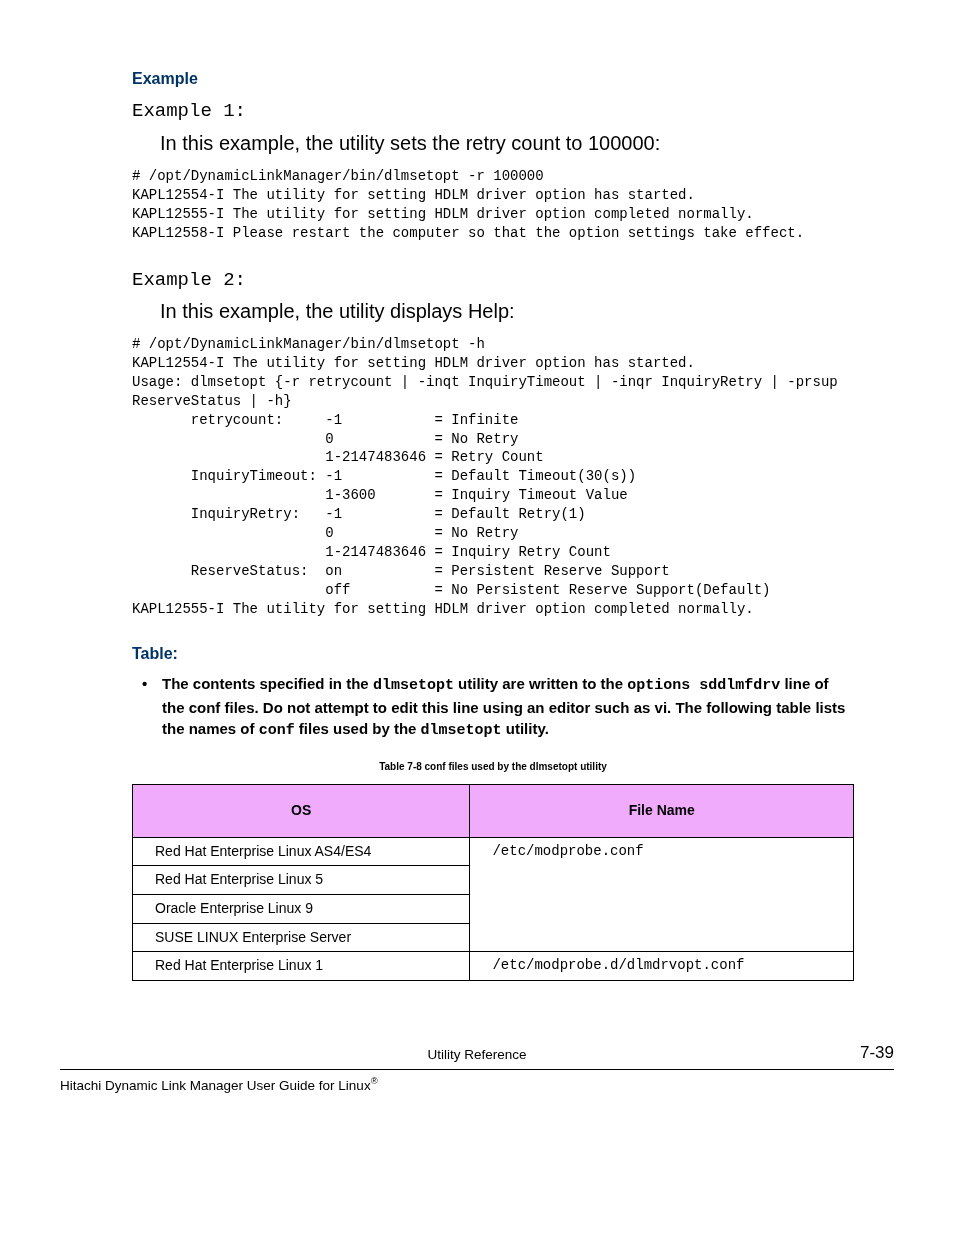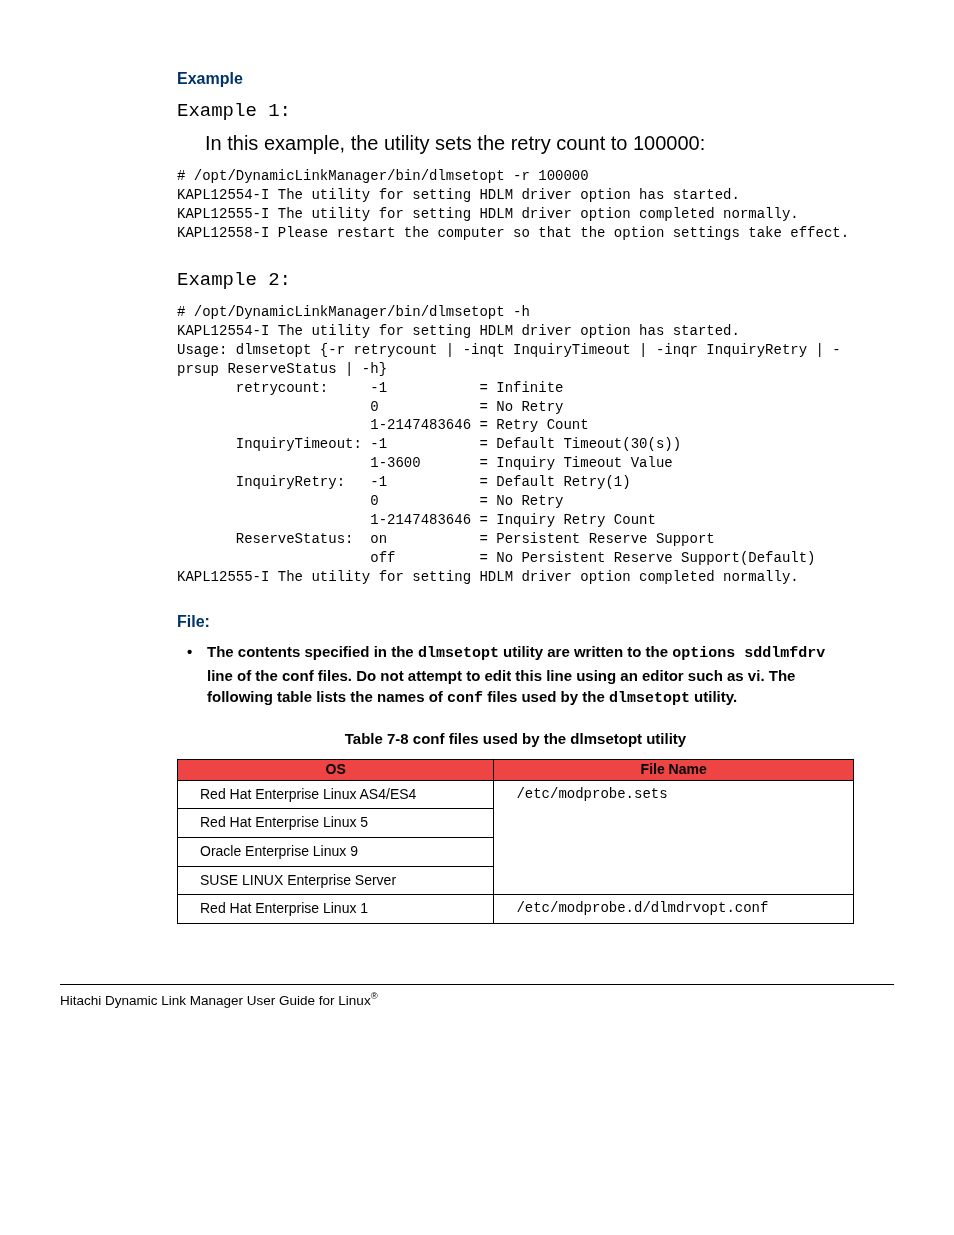--- a/index.html
+++ b/index.html
@@ -7,21 +7,21 @@
     font-size: 14px;
     color: #000;
     background: #fff;
     margin: 0;
     padding: 60px 60px 40px 60px;
     width: 954px;
     box-sizing: border-box;
     line-height: 1.4;
   }
   .content {
-    margin-left: 117px;
+    margin-left: 72px;
     margin-right: 40px;
   }
   h2.section-heading {
     color: #003366;
     font-size: 16px;
     font-weight: bold;
     margin: 8px 0 8px 0;
   }
   .example-label {
     font-size: 19px;
@@ -63,34 +63,34 @@
   ul.notes-list li::before {
     content: "•";
     position: absolute;
     left: 10px;
     top: 0;
     font-size: 15px;
   }
   .table-caption {
     text-align: center;
     font-weight: bold;
-    font-size: 15px;
+    font-size: 10px;
     margin: 18px 0 10px 0;
   }
   table.conf-table {
     border-collapse: collapse;
     width: 100%;
     margin-bottom: 40px;
   }
   table.conf-table th {
-    background: #ef4444;
+    background: #f0abfc;
     border: 1px solid #000;
     font-weight: bold;
     font-size: 14px;
-    padding: 0 8px;
+    padding: 16px 8px;
     text-align: center;
   }
   table.conf-table td {
     border: 1px solid #000;
     font-size: 14px;
     padding: 4px 22px;
     vertical-align: top;
   }
   .footer {
     margin-top: 60px;
@@ -131,73 +131,79 @@
   <h2 class="section-heading">Example</h2>
 
   <div class="example-label">Example 1:</div>
   <p class="indent-1">In this example, the utility sets the retry count to 100000:</p>
   <pre class="code indent-2"># /opt/DynamicLinkManager/bin/dlmsetopt -r 100000
 KAPL12554-I The utility for setting HDLM driver option has started.
 KAPL12555-I The utility for setting HDLM driver option completed normally.
 KAPL12558-I Please restart the computer so that the option settings take effect.</pre>
 
   <div class="example-label">Example 2:</div>
+  <p class="indent-1">In this example, the utility displays Help:</p>
   <pre class="code indent-2"># /opt/DynamicLinkManager/bin/dlmsetopt -h
 KAPL12554-I The utility for setting HDLM driver option has started.
 Usage: dlmsetopt {-r retrycount | -inqt InquiryTimeout | -inqr InquiryRetry | -prsup ReserveStatus | -h}
        retrycount:     -1           = Infinite
                        0            = No Retry
                        1-2147483646 = Retry Count
        InquiryTimeout: -1           = Default Timeout(30(s))
                        1-3600       = Inquiry Timeout Value
        InquiryRetry:   -1           = Default Retry(1)
                        0            = No Retry
                        1-2147483646 = Inquiry Retry Count
        ReserveStatus:  on           = Persistent Reserve Support
                        off          = No Persistent Reserve Support(Default)
 KAPL12555-I The utility for setting HDLM driver option completed normally.</pre>
 
-  <h2 class="section-heading">File:</h2>
+  <h2 class="section-heading">Table:</h2>
 
   <ul class="notes-list">
     <li>
       <span>The contents specified in the </span><span class="mono">dlmsetopt</span><span> utility are written to the </span><span class="mono">options sddlmfdrv</span><span> line of the conf files. Do not attempt to edit this line using an editor such as vi. The following table lists the names of </span><span class="mono">conf</span><span> files used by the </span><span class="mono">dlmsetopt</span><span> utility.</span>
     </li>
   </ul>
 
   <div class="table-caption">Table 7-8 conf files used by the dlmsetopt utility</div>
 
   <table class="conf-table">
     <thead>
       <tr>
         <th>OS</th>
         <th>File Name</th>
       </tr>
     </thead>
     <tbody>
       <tr>
         <td>Red Hat Enterprise Linux AS4/ES4</td>
-        <td class="mono" rowspan="4">/etc/modprobe.sets</td>
+        <td class="mono" rowspan="4">/etc/modprobe.conf</td>
       </tr>
       <tr>
         <td>Red Hat Enterprise Linux 5</td>
       </tr>
       <tr>
         <td>Oracle Enterprise Linux 9</td>
       </tr>
       <tr>
         <td>SUSE LINUX Enterprise Server</td>
       </tr>
       <tr>
         <td>Red Hat Enterprise Linux 1</td>
         <td class="mono">/etc/modprobe.d/dlmdrvopt.conf</td>
       </tr>
     </tbody>
   </table>
 
 </div>
 
 <div class="footer">
+  <div class="footer-top">
+    <div class="left-spacer"></div>
+    <div class="center">Utility Reference</div>
+    <div class="right">7-39</div>
+  </div>
   <hr>
   <div class="footer-bottom">
     <span>Hitachi Dynamic Link Manager User Guide for Linux</span><sup>®</sup>
   </div>
 </div>
 
 </body></html>

